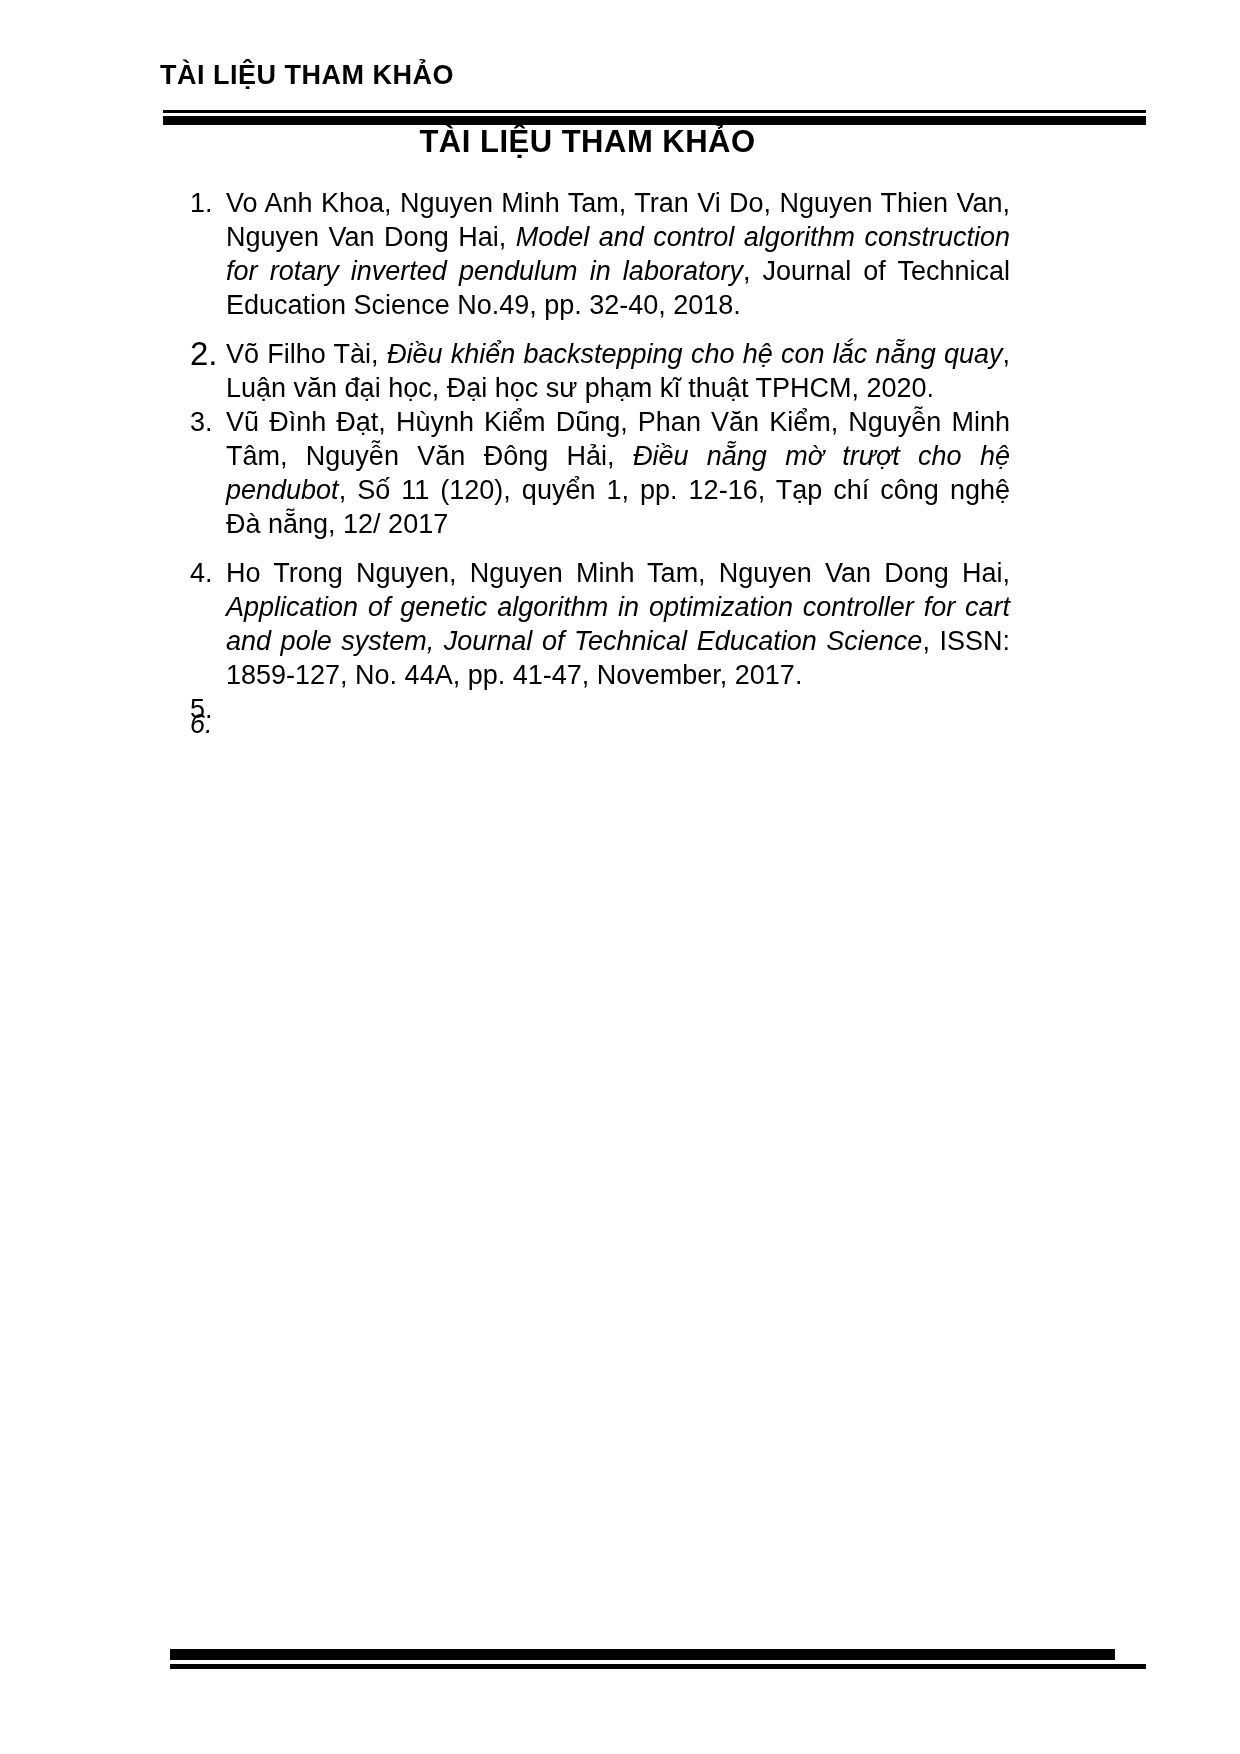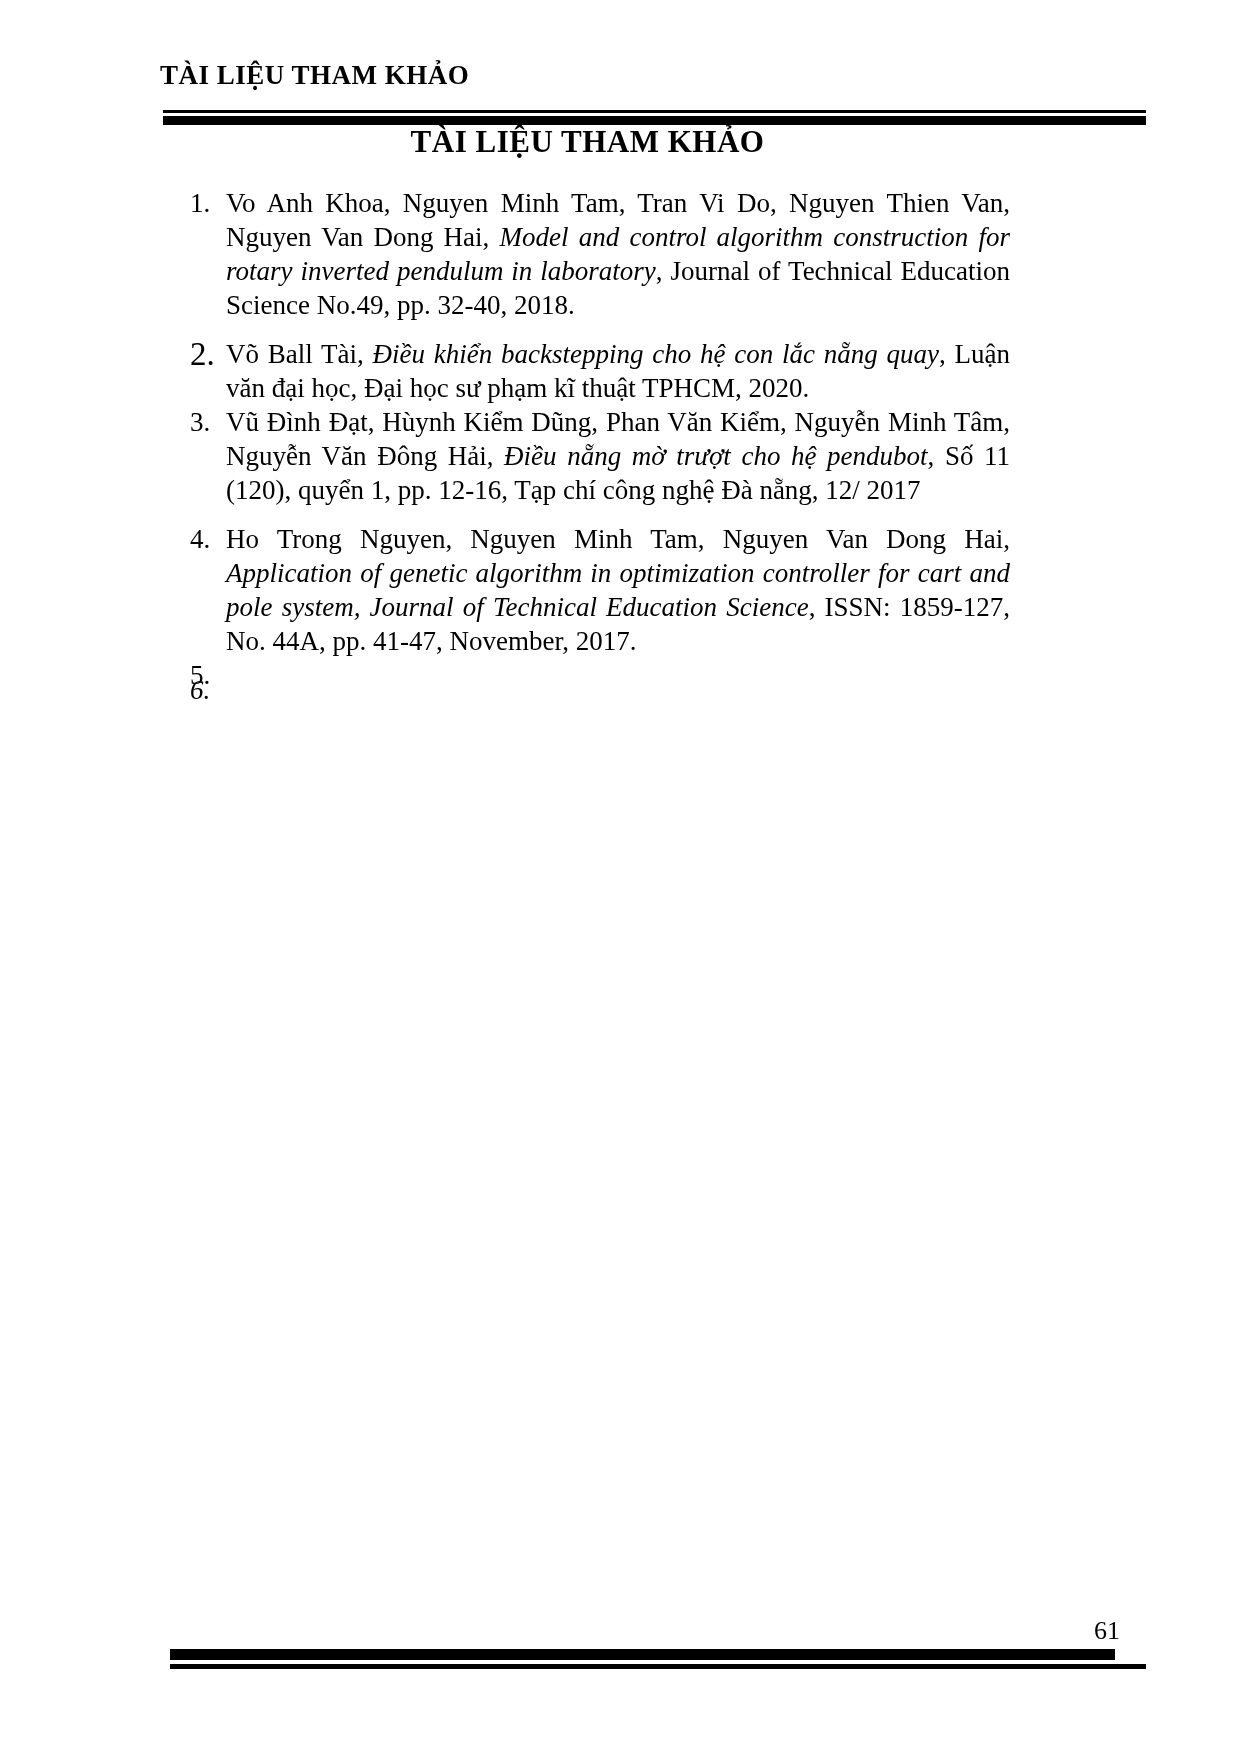--- a/index.html
+++ b/index.html
@@ -2,21 +2,21 @@
 <html><head>
 <meta charset="utf-8">
 <style>
   html, body { margin: 0; padding: 0; background: #ffffff; }
   .page {
     position: relative;
     width: 1240px;
     height: 1754px;
     background: #ffffff;
     color: #000000;
-    font-family: Liberation Serif, serif;
+    font-family: Liberation Sans, sans-serif;
     overflow: hidden;
   }
 
   
   .running-header {
     position: absolute;
     left: 160px;
     top: 60px;
     font-size: 27px;
     font-weight: bold;
@@ -116,21 +116,21 @@
 
   <div class="refs">
 
     <div class="ref-item">
       <span class="ref-num">1.</span>
       <span class="ref-text"><span>Vo Anh Khoa, Nguyen Minh Tam, Tran Vi Do, Nguyen Thien Van, Nguyen Van Dong Hai, </span><em>Model and control algorithm construction for rotary inverted pendulum in laboratory</em><span>, Journal of Technical Education Science No.49, pp. 32-40, 2018.</span></span>
     </div>
 
     <div class="ref-item gap-before">
       <span class="ref-num num-large">2.</span>
-      <span class="ref-text"><span>Võ Ball Tài, </span><em>Điều khiển backstepping cho hệ con lắc nẵng quay</em><span>, Luận văn đại học, Đại học sư phạm kĩ thuật TPHCM, 2020.</span></span>
+      <span class="ref-text"><span>Võ Filho Tài, </span><em>Điều khiển backstepping cho hệ con lắc nẵng quay</em><span>, Luận văn đại học, Đại học sư phạm kĩ thuật TPHCM, 2020.</span></span>
     </div>
 
     <div class="ref-item">
       <span class="ref-num">3.</span>
       <span class="ref-text"><span>Vũ Đình Đạt, Hùynh Kiểm Dũng, Phan Văn Kiểm, Nguyễn Minh Tâm, Nguyễn Văn Đông Hải, </span><em>Điều nẵng mờ trượt cho hệ pendubot</em><span>, Số 11 (120), quyển 1, pp. 12-16, Tạp chí công nghệ Đà nẵng, 12/ 2017</span></span>
     </div>
 
     <div class="ref-item gap-before">
       <span class="ref-num">4.</span>
       <span class="ref-text"><span>Ho Trong Nguyen, Nguyen Minh Tam, Nguyen Van Dong Hai, </span><em>Application of genetic algorithm in optimization controller for cart and pole system, Journal of Technical Education Science</em><span>, ISSN: 1859-127, No. 44A, pp. 41-47, November, 2017.</span></span>
@@ -139,17 +139,16 @@
     <div class="ref-item">
       <span class="ref-num">5.</span>
     </div>
 
     <div class="ref-item gap-before">
       <span class="ref-num num-italic">6.</span>
     </div>
 
   </div>
 
-  <div class="page-number">61</div>
   <div class="footer-rule-thick"></div>
   <div class="footer-rule-thin"></div>
 
 </div>
 
 </body></html>

